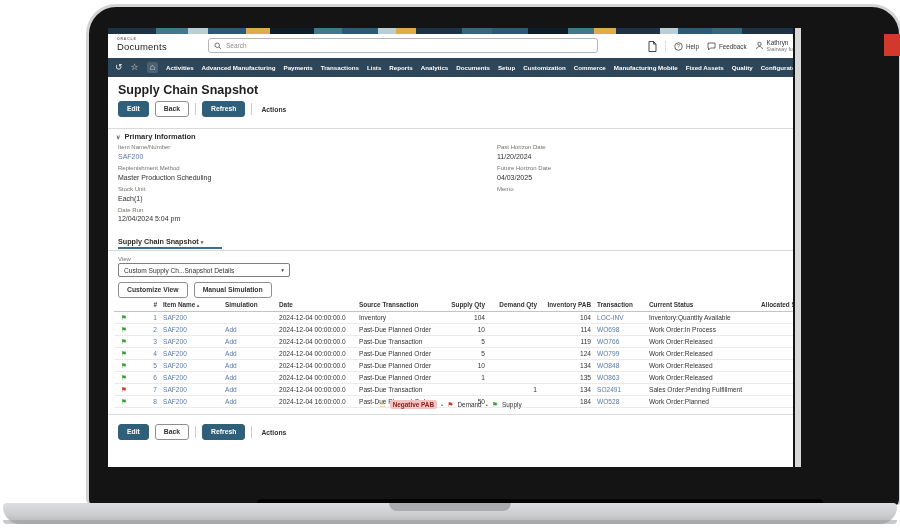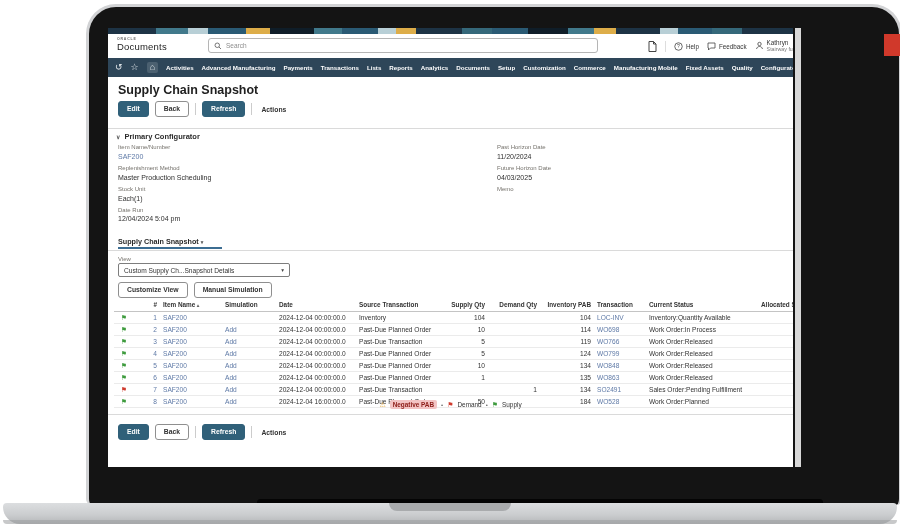--- a/index.html
+++ b/index.html
@@ -234,21 +234,21 @@
     <span class="tsep"></span>
     <button class="btn dark">Refresh</button>
     <span class="tsep"></span>
     <span class="actions">Actions</span>
   </div>
 
   <div class="hr hr1"></div>
 
   <div class="section-head">
     <span class="chev">∨</span>
-    <span>Primary Configurator</span>
+    <span>Primary Information</span>
   </div>
   <div class="info-col left">
       <div class="field">
         <div class="flabel">Item Name/Number</div>
         <div class="fvalue link">SAF200</div>
       </div>
       <div class="field">
         <div class="flabel">Replenishment Method</div>
         <div class="fvalue">Master Production Scheduling</div>
       </div>

